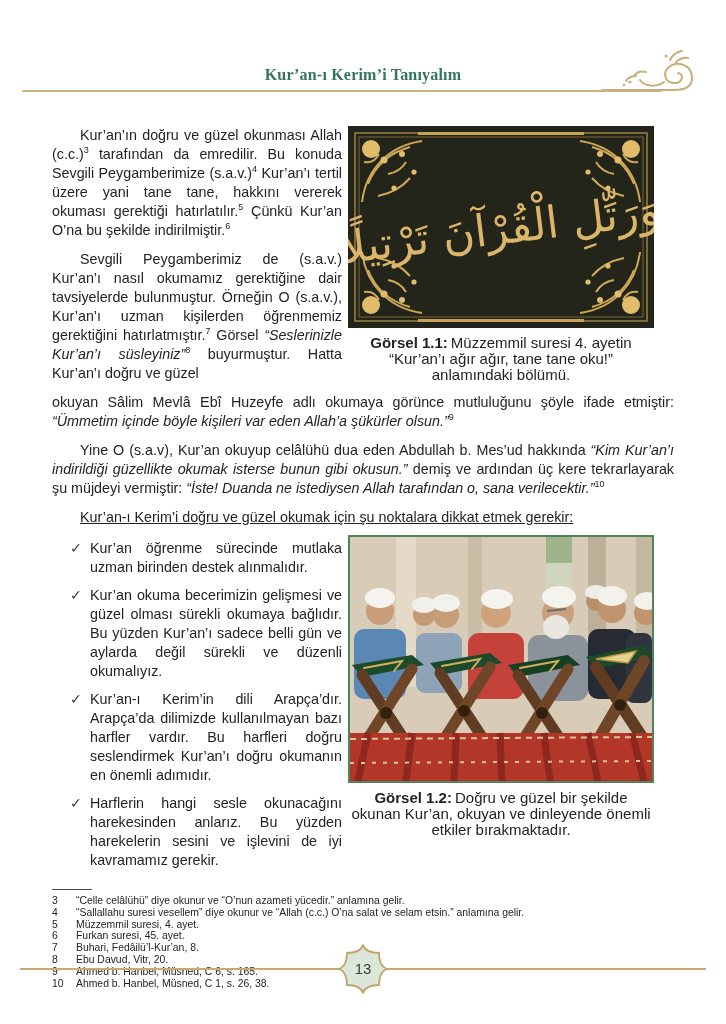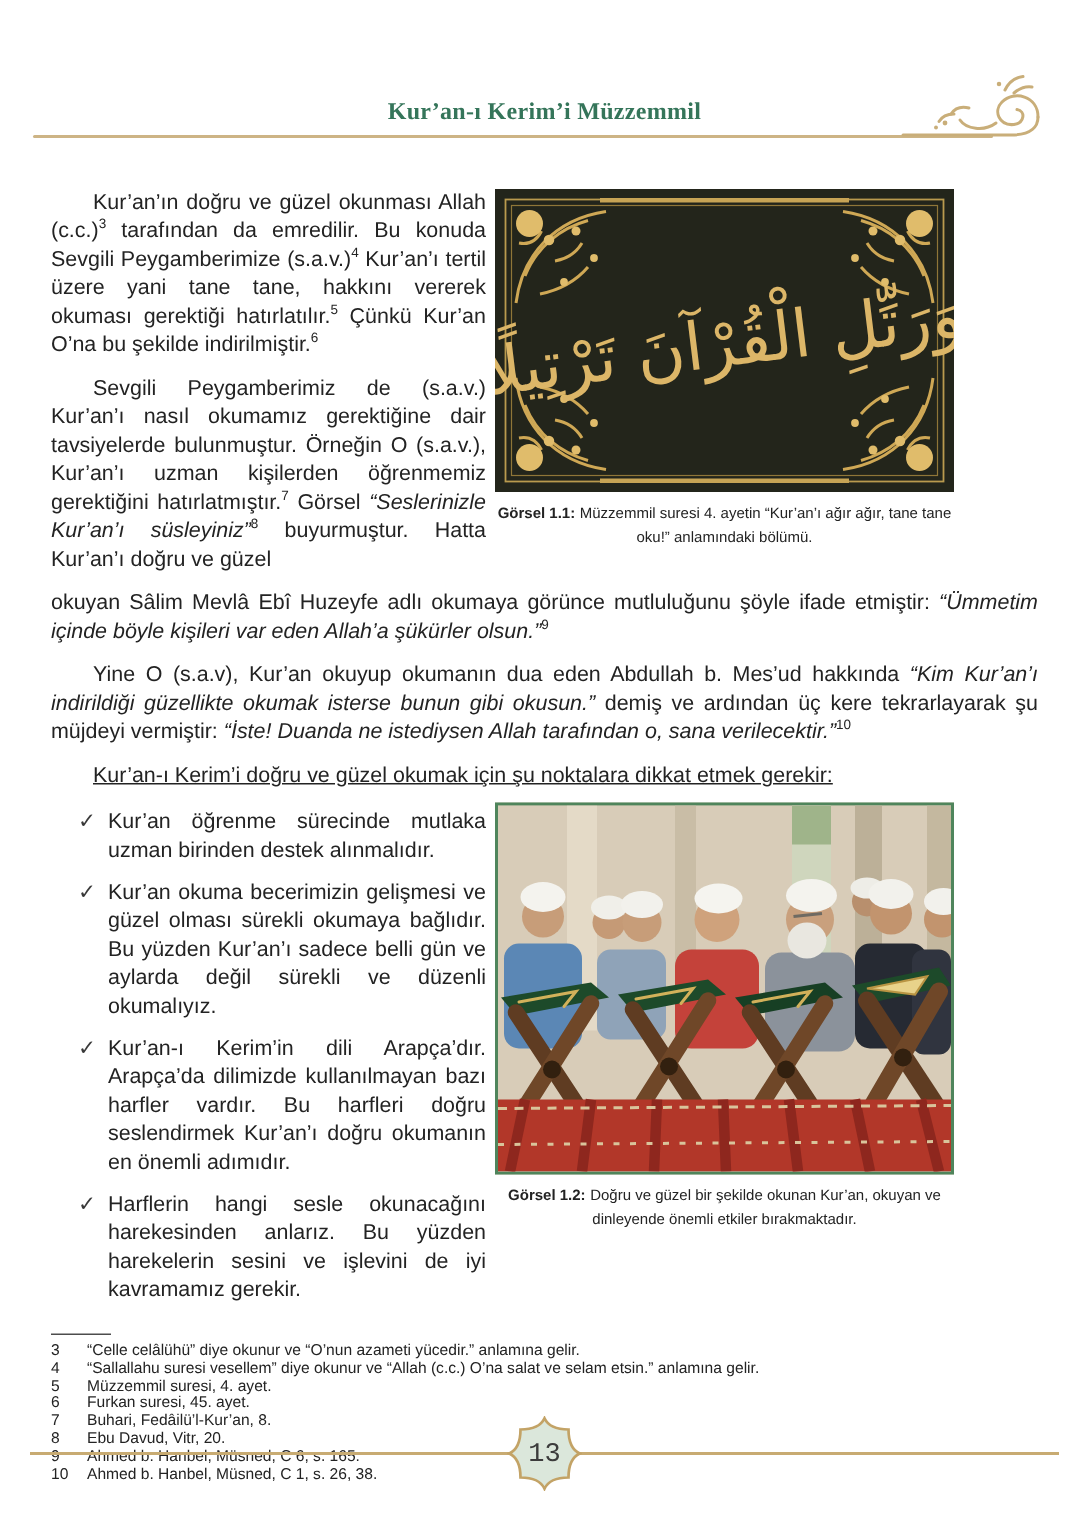--- a/index.html
+++ b/index.html
@@ -15,35 +15,35 @@
     position:absolute; left:0; right:0; top:66px; text-align:center;
     font-family:"Liberation Serif", serif; font-weight:700;
     font-size:16px; color:#35755a; letter-spacing:.2px;
   }
   .header-rule {
     position:absolute; left:22px; right:64px; top:90px; height:2px;
     background:#cdb485; border-radius:2px;
   }
   .header-flourish { position:absolute; right:16px; top:48px; width:110px; height:48px; }
   
-  .content { padding:0 34px; margin-top:34px; }
+  .content { padding:0 52px; margin-top:34px; }
   .body-p {
     font-size:14.3px; line-height:19px; text-align:justify;
     text-indent:28px; margin-bottom:10px;
   }
   .cont-p { font-size:14.3px; line-height:19px; text-align:justify; margin-bottom:10px; }
   .quote { font-style:italic; }
   sup { font-size:9px; line-height:0; vertical-align:super; }
   .sec { display:flex; gap:6px; align-items:flex-start; }
   .col-left { width:290px; flex:none; }
   .fig { width:306px; flex:none; }
   
   .callig-panel { width:306px; height:202px; background:#23251b; position:relative; }
   .caption {
-    margin-top:7px; font-size:10px; line-height:16px; text-align:center; color:#232323;
+    margin-top:7px; font-size:15px; line-height:16px; text-align:center; color:#232323;
   }
   .caption b { margin-right:3px; }
   
   .photo-frame { width:306px; height:248px; border:2px solid #4f855c; background:#d6cab6; }
   
   .check-list { list-style:none; margin-top:4px; padding-left:18px; }
   .check-item {
     display:flex; font-size:14.3px; line-height:19px; text-align:justify; margin-bottom:9px;
   }
   .check-mark { flex:none; width:20px; color:#3a3a3a; }
@@ -60,30 +60,30 @@
   .footer { position:absolute; left:0; right:0; bottom:30px; height:50px; }
   .footer-line {
     position:absolute; left:20px; right:20px; top:24px; height:1.5px; background:#c8ab72;
   }
   .page-badge {
     position:absolute; left:50%; top:0; transform:translateX(-50%);
     width:50px; height:50px;
   }
   .page-num {
     position:absolute; left:0; right:0; top:16px; text-align:center;
-    font-family:Liberation Mono, monospace; font-size:18px; color:#3c3c3c;
+    font-family:Liberation Sans, sans-serif; font-size:15px; color:#3c3c3c;
   }
 </style>
 </head>
 <body>
 
 <div class="page">
 
   <div class="header">
-    <div class="header-title">Kur’an-ı Kerim’i Müzzemmil</div>
+    <div class="header-title">Kur’an-ı Kerim’i Tanıyalım</div>
     <div class="header-rule"></div>
     <svg class="header-flourish" viewBox="0 0 110 48">
       <g fill="none" stroke="#c9ae79" stroke-width="2" stroke-linecap="round">
         <path d="M2 42 H74 C88 42 92 36 92 30"></path>
         <path d="M92 30 C92 16 76 12 68 20 C62 26 66 36 76 35 C83 34 84 26 78 25"></path>
         <path d="M64 34 C56 40 44 38 40 32"></path>
         <path d="M46 24 q-8 -2 -12 4"></path>
         <path d="M36 28 q-7 0 -10 5"></path>
         <path d="M70 12 q4 -8 12 -9"></path>
         <path d="M76 14 q6 -5 12 -4"></path>
@@ -138,21 +138,21 @@
           </svg>
         </div>
         <figcaption class="caption">
           <b>Görsel 1.1:</b><span>Müzzemmil suresi 4. ayetin “Kur’an’ı ağır ağır, tane tane oku!” anlamındaki bölümü.</span>
         </figcaption>
       </figure>
     </div>
 
     <p class="cont-p"><span>okuyan Sâlim Mevlâ Ebî Huzeyfe adlı okumaya görünce mutluluğunu şöyle ifade etmiştir: </span><span class="quote">“Ümmetim içinde böyle kişileri var eden Allah’a şükürler olsun.”</span><sup>9</sup></p>
 
-    <p class="body-p"><span>Yine O (s.a.v), Kur’an okuyup okumanın dua eden Abdullah b. Mes’ud hakkında </span><span class="quote">“Kim Kur’an’ı indirildiği güzellikte okumak isterse bunun gibi okusun.”</span><span> demiş ve ardından üç kere tekrarlayarak şu müjdeyi vermiştir: </span><span class="quote">“İste! Duanda ne istediysen Allah tarafından o, sana verilecektir.”</span><sup>10</sup></p>
+    <p class="body-p"><span>Yine O (s.a.v), Kur’an okuyup celâlühü dua eden Abdullah b. Mes’ud hakkında </span><span class="quote">“Kim Kur’an’ı indirildiği güzellikte okumak isterse bunun gibi okusun.”</span><span> demiş ve ardından üç kere tekrarlayarak şu müjdeyi vermiştir: </span><span class="quote">“İste! Duanda ne istediysen Allah tarafından o, sana verilecektir.”</span><sup>10</sup></p>
 
     <p class="lead-p">Kur’an-ı Kerim’i doğru ve güzel okumak için şu noktalara dikkat etmek gerekir:</p>
 
     <div class="sec">
       <div class="col-left">
         <ul class="check-list">
           <li class="check-item">
             <span class="check-mark">✓</span>
             <span class="check-text">Kur’an öğrenme sürecinde mutlaka uzman birinden destek alınmalıdır.</span>
           </li>

